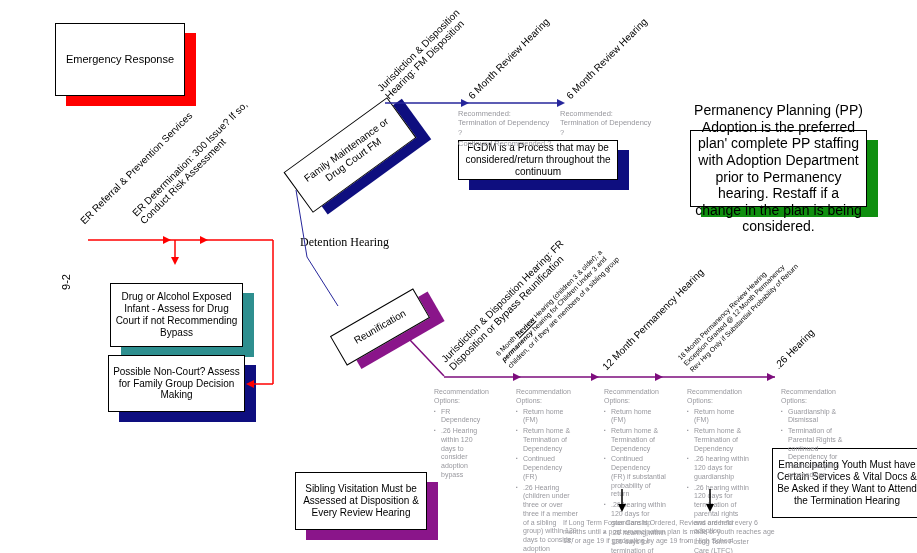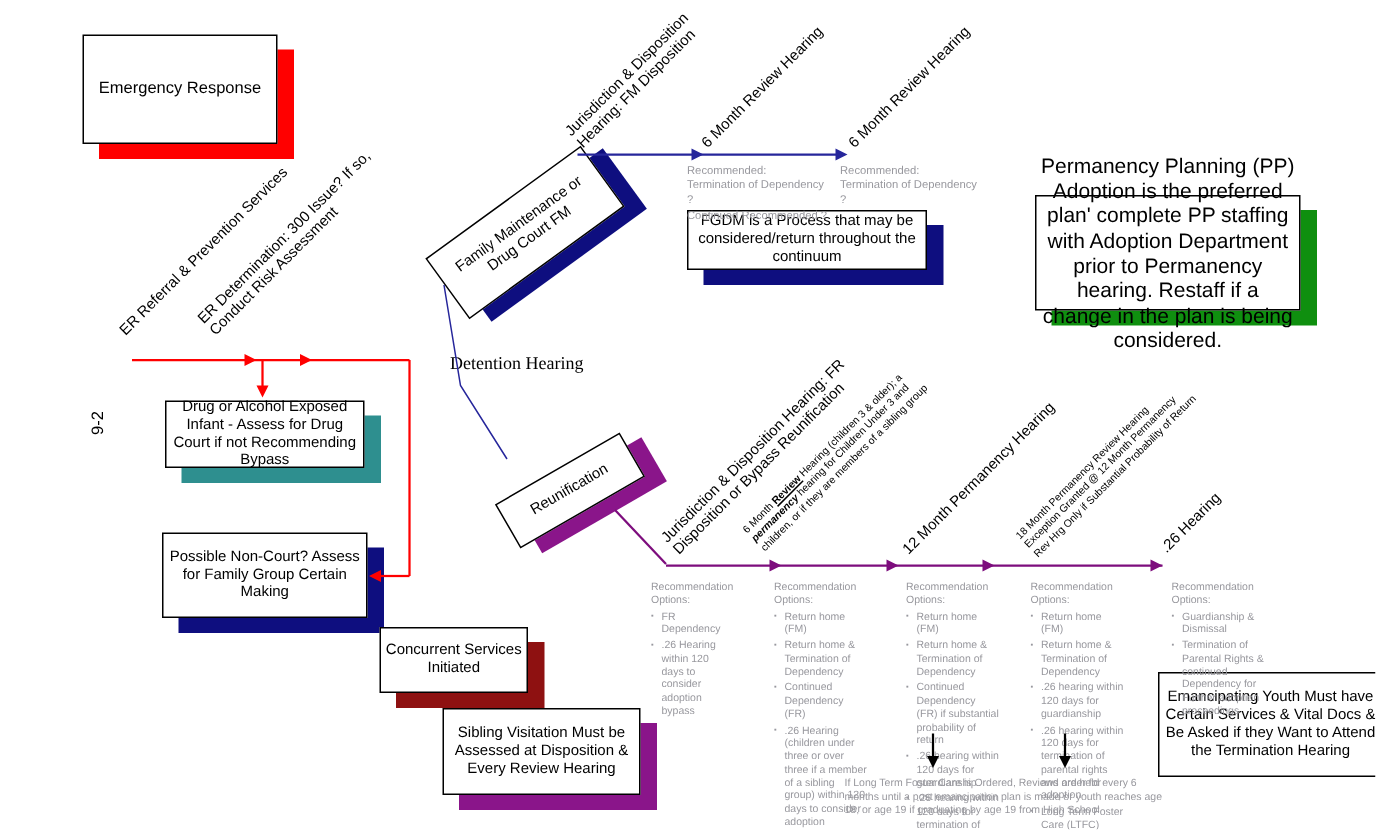--- a/index.html
+++ b/index.html
@@ -77,40 +77,34 @@
   </div>
 
 
   <div class="sbox" style="left:690px;top:130px;width:177px;height:77px">
     <div class="shadow" style="background:#0F8F0F"></div>
     <div class="face" style="font-size:14px">
         <span>Permanency Planning (PP) Adoption is the preferred plan' complete PP staffing with Adoption Department prior to Permanency hearing. Restaff if a change in the plan is being considered.</span>
       </div>
   </div>
 
-  <div class="sbox" style="left:110px;top:267px;width:133px;height:45px">
+  <div class="sbox" style="left:110px;top:283px;width:133px;height:64px">
     <div class="shadow" style="background:#2E8F8F"></div>
     <div class="face">
         <span>Drug or Alcohol Exposed Infant - Assess for Drug Court if not Recommending Bypass</span>
       </div>
   </div>
 
   <div class="sbox" style="left:108px;top:355px;width:137px;height:57px">
     <div class="shadow" style="background:#0E0E7F"></div>
     <div class="face">
-        <span>Possible Non-Court? Assess for Family Group Certain Making</span>
-      </div>
-  </div>
-
-  <div class="sbox" style="left:253px;top:418px;width:99px;height:44px">
-    <div class="shadow" style="background:#8E1111"></div>
-    <div class="face">
-        <span>Concurrent Services Initiated</span>
-      </div>
-  </div>
+        <span>Possible Non-Court? Assess for Family Group Decision Making</span>
+      </div>
+  </div>
+
 
   <div class="sbox" style="left:295px;top:472px;width:132px;height:58px">
     <div class="shadow" style="background:#8A158A"></div>
     <div class="face">
         <span>Sibling Visitation Must be Assessed at Disposition &amp; Every Review Hearing</span>
       </div>
   </div>
 
   <div class="plain-box" style="left:772px;top:448px;width:140px;height:64px">
     <span>Emancipating Youth Must have Certain Services &amp; Vital Docs &amp; Be Asked if they Want to Attend the Termination Hearing</span>

